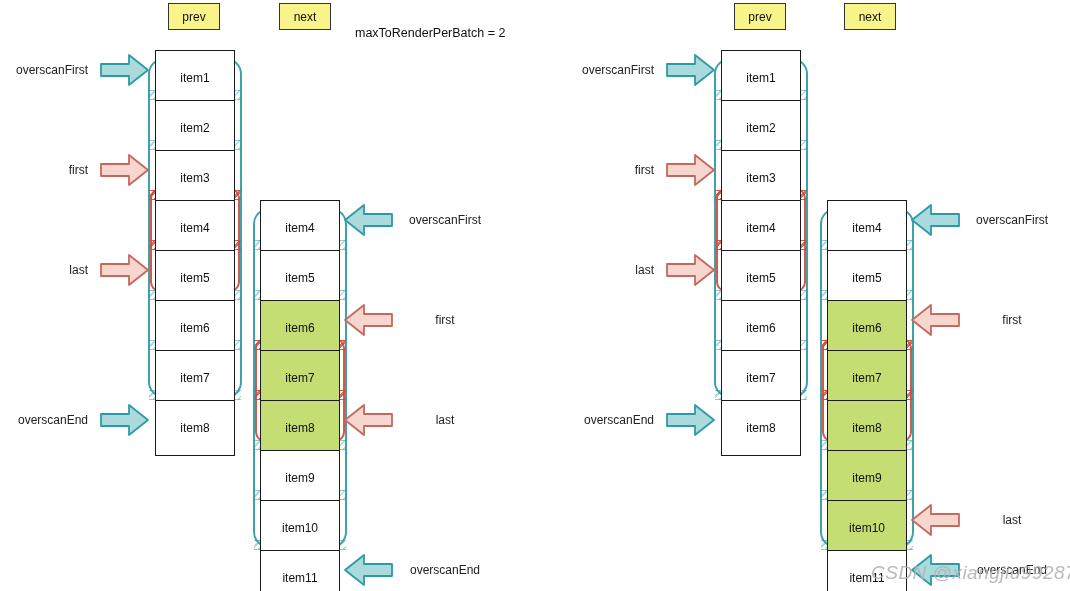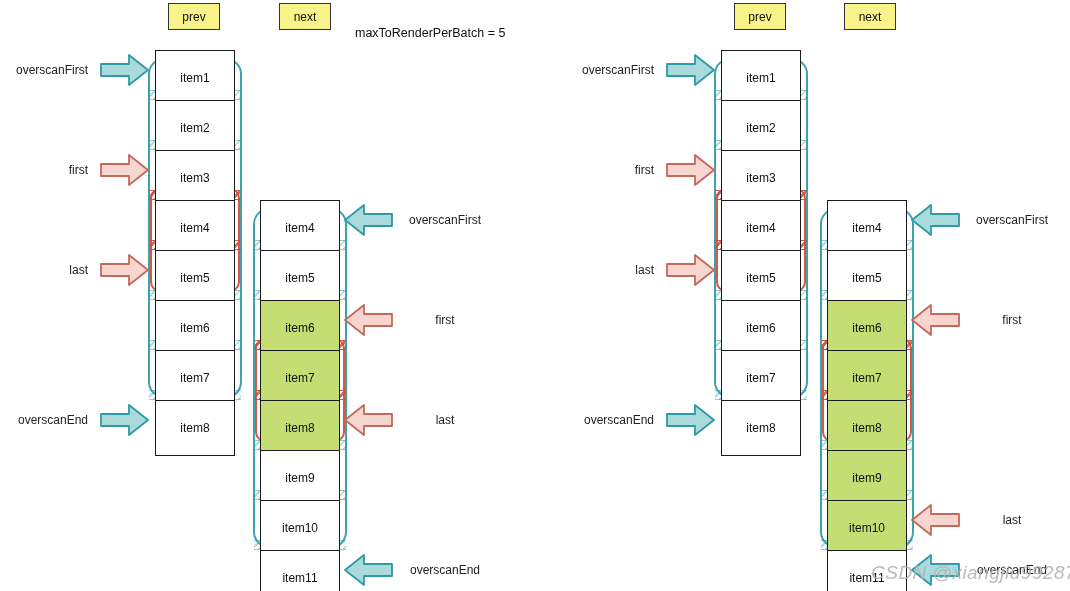--- a/index.html
+++ b/index.html
@@ -40,21 +40,21 @@
   .note{position:absolute;font-size:12.5px;color:#111;z-index:4;white-space:nowrap;}
   .watermark{
     position:absolute;font-size:19px;color:rgba(178,178,178,0.9);z-index:10;
     pointer-events:none;white-space:nowrap;letter-spacing:0.5px;
   }
 </style>
 </head>
 <body>
 
 <div id="canvas">
-  <div class="note" style="left:355px;top:26px;">maxToRenderPerBatch = 5</div>
+  <div class="note" style="left:355px;top:26px;">maxToRenderPerBatch = 2</div>
   <div class="watermark" style="left:871px;top:562px;font-style:italic;">CSDN @xiangjiu99287</div>
 <div class="btn" style="left: 168px; top: 3px;">prev</div>
     <div class="btn" style="left: 279px; top: 3px;">next</div>
     <div class="band teal" style="left: 149px; top: 90px; width: 92px;"></div>
     <div class="band teal" style="left: 149px; top: 140px; width: 92px;"></div>
     <div class="band red" style="left: 149px; top: 190px; width: 92px;"></div>
     <div class="band red" style="left: 149px; top: 240px; width: 92px;"></div>
     <div class="band teal" style="left: 149px; top: 290px; width: 92px;"></div>
     <div class="band teal" style="left: 149px; top: 340px; width: 92px;"></div>
     <div class="band teal" style="left: 149px; top: 390px; width: 92px;"></div>

